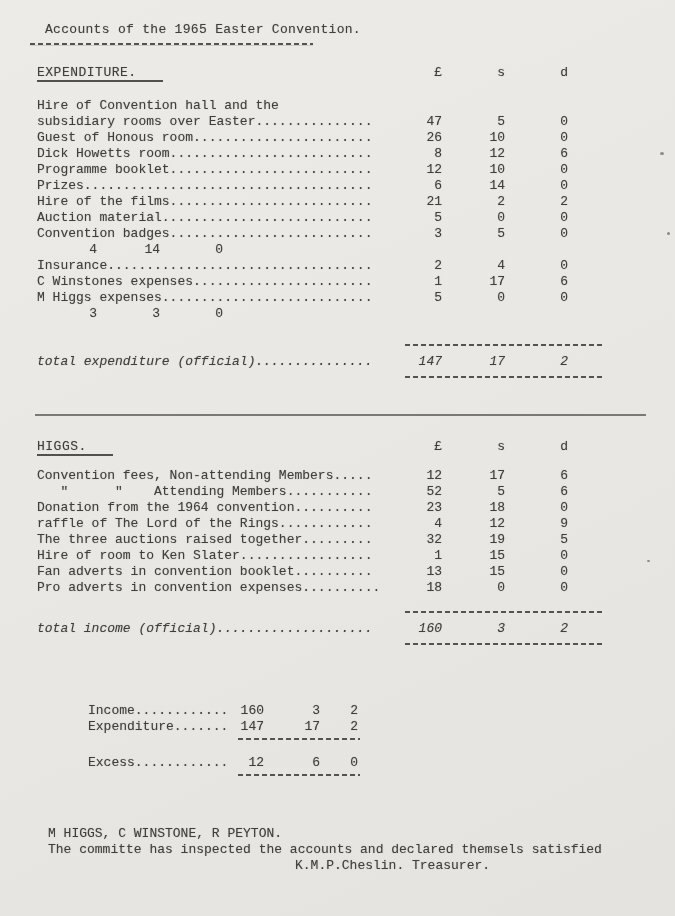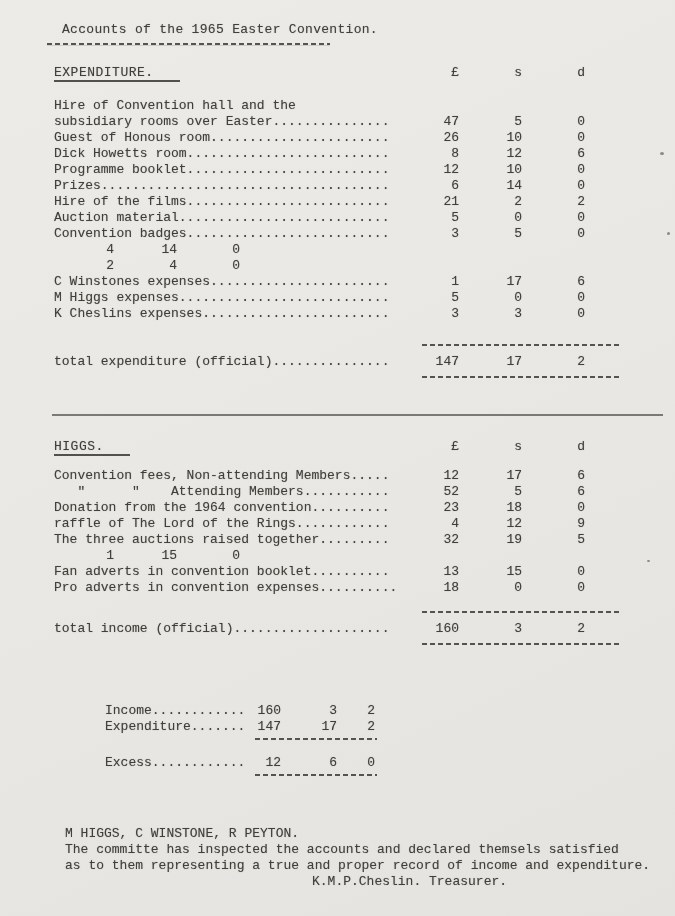--- a/index.html
+++ b/index.html
@@ -3,21 +3,21 @@
 <meta charset="utf-8">
 <style>
   html,body{margin:0;padding:0;}
   body{
     width:675px;height:916px;overflow:hidden;
     background:linear-gradient(155deg,#ecebe7 0%,#e9e8e4 45%,#e4e3df 100%);
     font-family:"Liberation Mono","DejaVu Sans Mono",monospace;
   }
   .page{
     position:relative;width:600px;height:916px;box-sizing:border-box;
-    padding:22px 0 0 54px;
+    padding:22px 0 0 37px;
     color:#413f3a;
     font-size:13px;line-height:16px;
     text-shadow:0 0 1px rgba(64,62,56,.38);
   }
   .title{margin-left:8px;letter-spacing:.3px;}
   .rule-dashed{
     height:2px;margin:5px 0 0 -7px;width:283px;
     background:repeating-linear-gradient(90deg,#55534d 0 5px,transparent 5px 8px);
     box-shadow:0 1px 0 rgba(85,83,77,.18);
   }
@@ -29,21 +29,21 @@
     border-bottom:2px solid #53514b;
     padding-right:26px;letter-spacing:.5px;
   }
   .hdr-row{margin-top:20px;}
   .rows{margin-top:17px;}
   .num-dash{
     height:2px;width:199px;margin-left:368px;
     background:repeating-linear-gradient(90deg,#55534d 0 5px,transparent 5px 8px);
   }
   .dash-top{margin-top:22px;}
-  .total-row{margin-top:8px;}
+  .total-row{margin-top:8px;font-style:italic;}
   .dash-bottom{margin-top:6px;}
   .section-sep{
     height:2px;width:611px;margin:36px 0 0 -2px;
     background:#56544e;opacity:.75;
   }
   .income-hdr{margin-top:23px;}
   .income-rows{margin-top:13px;}
   .income-dash-top{margin-top:15px;}
 
   .summary{margin:58px 0 0 51px;}
@@ -147,41 +147,41 @@
         <span class="col">0</span>
       </div>
 
       <div class="row">
         <span class="col">4</span>
         <span class="col">14</span>
         <span class="col">0</span>
       </div>
 
       <div class="row">
+        <span class="lbl">Insurance..................................</span>
         <span class="col">2</span>
         <span class="col">4</span>
         <span class="col">0</span>
       </div>
 
       <div class="row">
         <span class="lbl">C Winstones expenses.......................</span>
         <span class="col">1</span>
         <span class="col">17</span>
         <span class="col">6</span>
       </div>
 
       <div class="row">
         <span class="lbl">M Higgs expenses...........................</span>
         <span class="col">5</span>
         <span class="col">0</span>
         <span class="col">0</span>
       </div>
 
       <div class="row">
-        <span class="lbl">K Cheslins expenses........................</span>
         <span class="col">3</span>
         <span class="col">3</span>
         <span class="col">0</span>
       </div>
     </div>
 
   <div class="num-dash dash-top"></div>
   <div class="row total-row">
     <span class="lbl">total expenditure (official)...............</span>
     <span class="col">147</span>
@@ -230,20 +230,21 @@
       </div>
 
       <div class="row">
         <span class="lbl">The three auctions raised together.........</span>
         <span class="col">32</span>
         <span class="col">19</span>
         <span class="col">5</span>
       </div>
 
       <div class="row">
+        <span class="lbl">Hire of room to Ken Slater.................</span>
         <span class="col">1</span>
         <span class="col">15</span>
         <span class="col">0</span>
       </div>
 
       <div class="row">
         <span class="lbl">Fan adverts in convention booklet..........</span>
         <span class="col">13</span>
         <span class="col">15</span>
         <span class="col">0</span>
@@ -289,20 +290,19 @@
       <span class="sc1">12</span>
       <span class="sc2">6</span>
       <span class="sc3">0</span>
     </div>
     <div class="sum-dash"></div>
   </div>
 
   <div class="footer">
     <div>M HIGGS, C WINSTONE, R PEYTON.</div>
     <div>The committe has inspected the accounts and declared themsels satisfied</div>
-    <div>as to them representing a true and proper record of income and expenditure.</div>
     <div class="signature">K.M.P.Cheslin. Treasurer.</div>
   </div>
 
   <div class="speck s1"></div>
   <div class="speck s2"></div>
   <div class="speck s3"></div>
 </div>
 
 </body></html>

